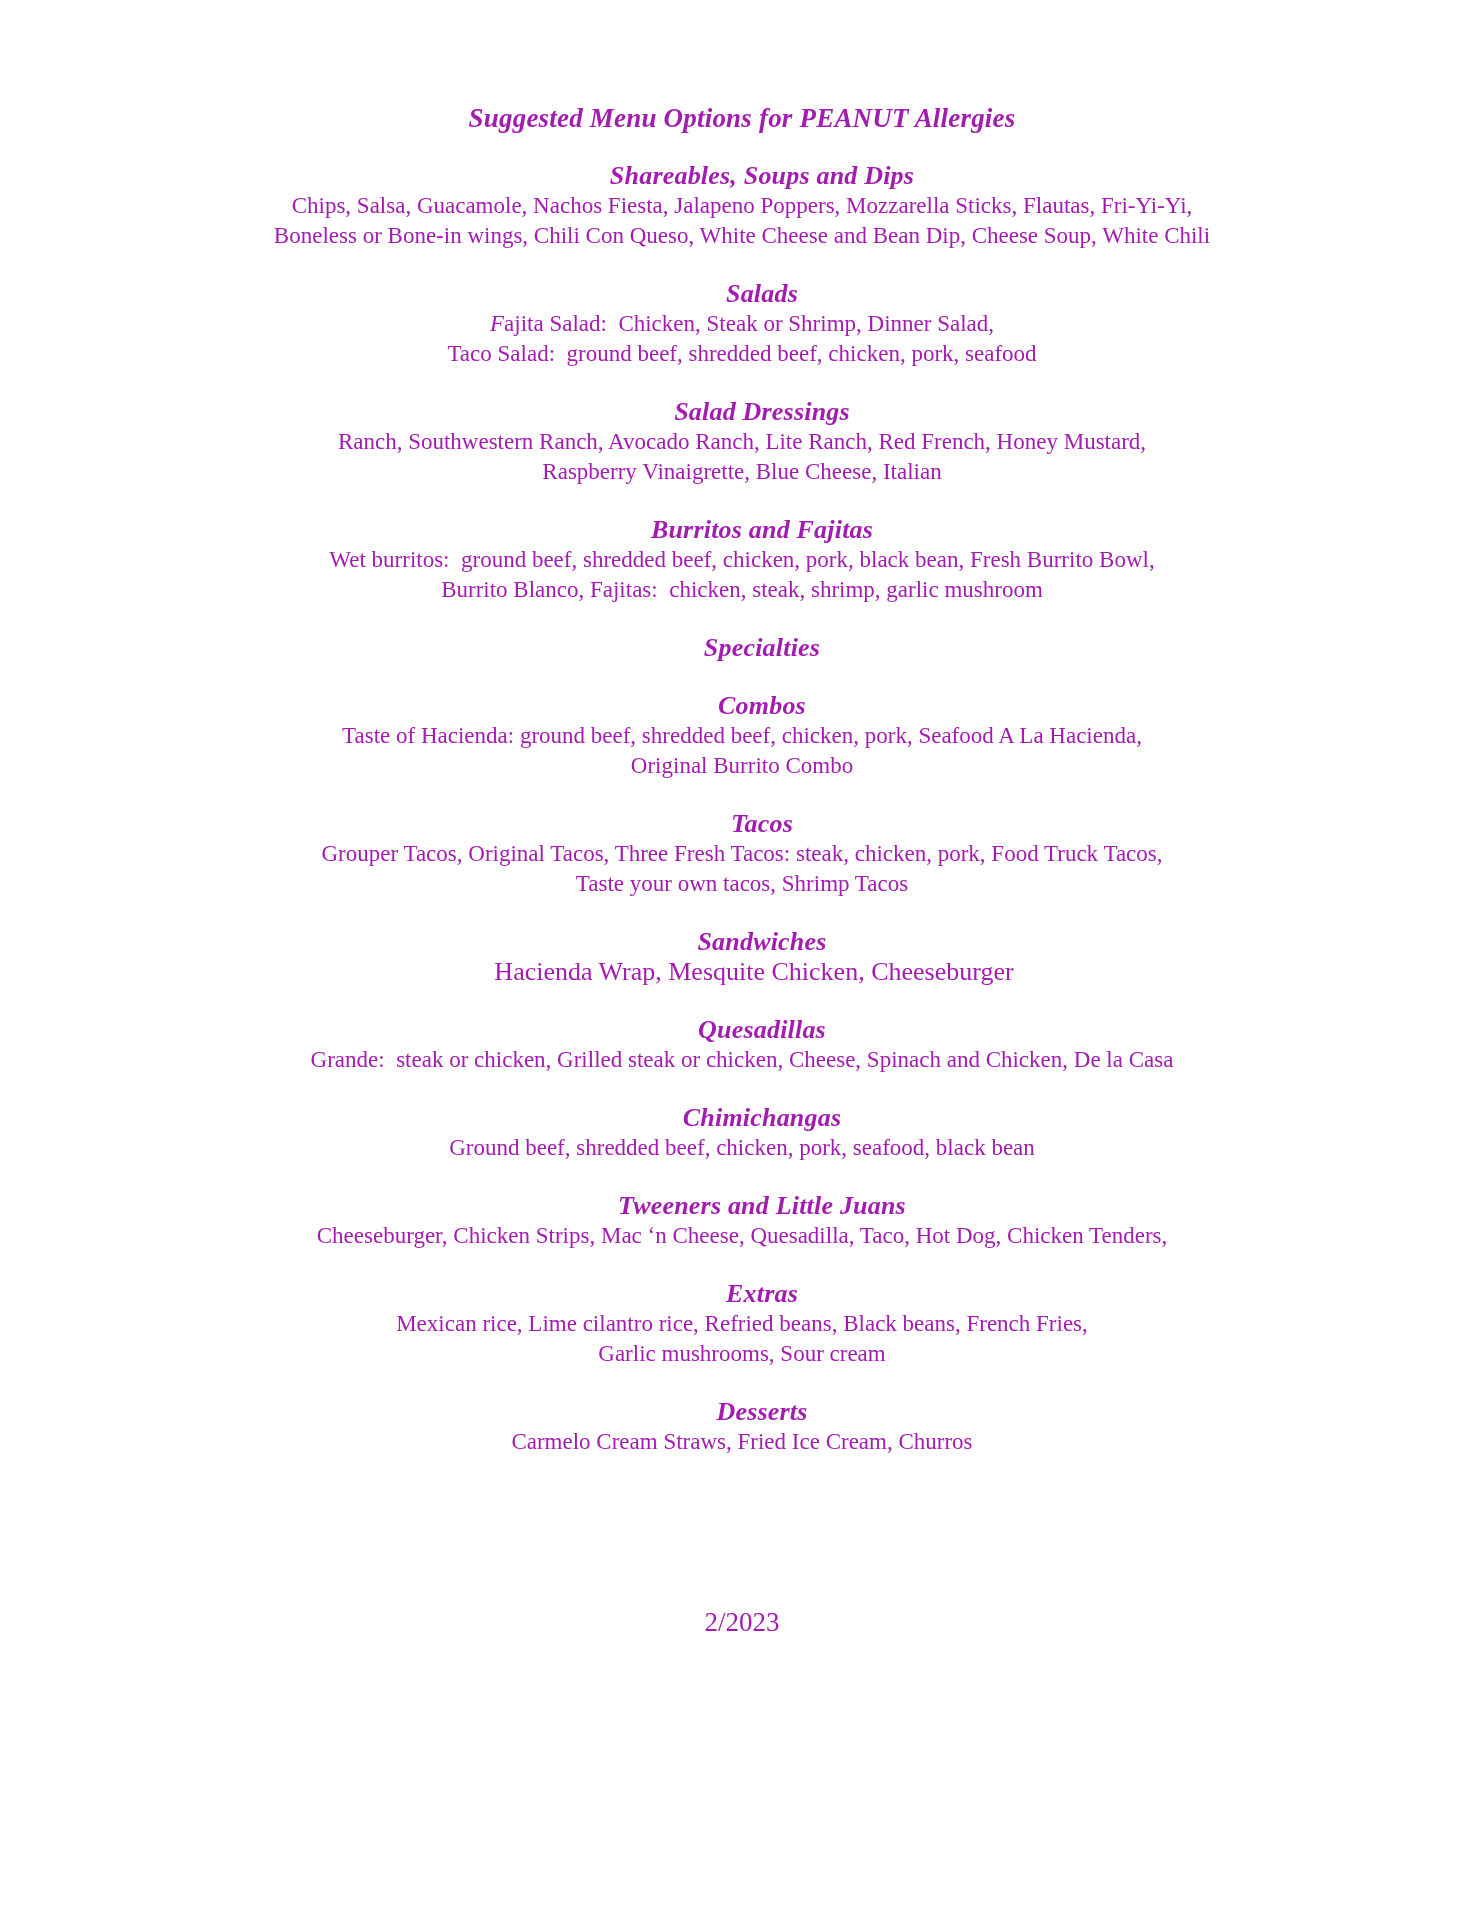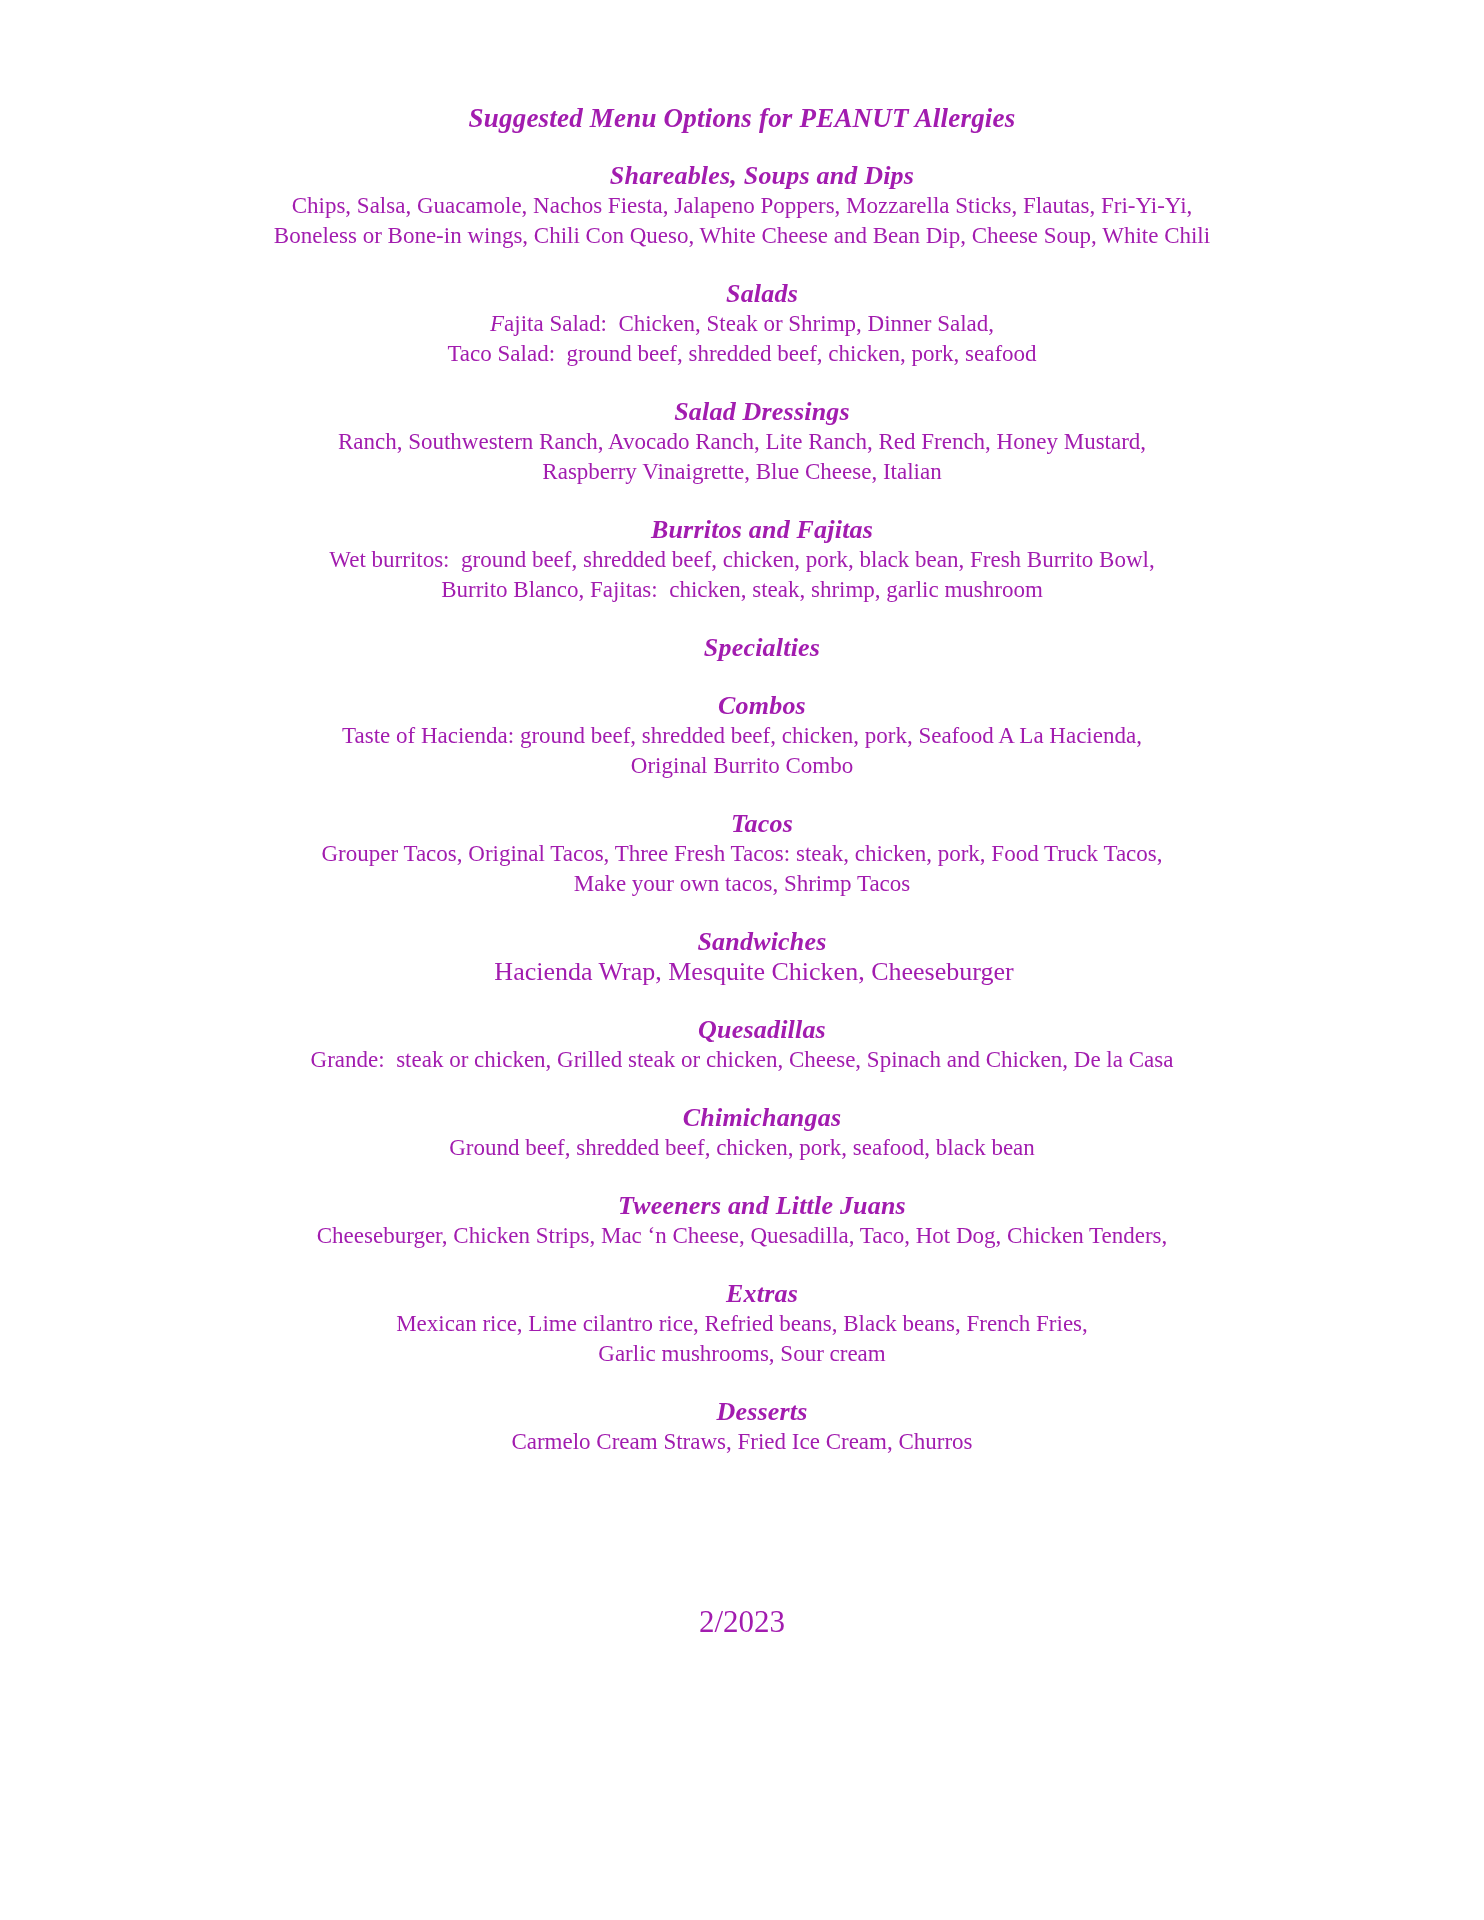--- a/index.html
+++ b/index.html
@@ -43,21 +43,21 @@
     font-size: 23px;
     line-height: 30px;
     white-space: pre-wrap;
   }
   .line.large {
     font-size: 26px;
     padding-left: 24px;
   }
   .doc-footer {
     margin-top: 150px;
-    font-size: 31px;
+    font-size: 27px;
     line-height: 30px;
   }
 </style>
 </head>
 <body>
 
 <div class="page">
   <h1 class="doc-title">Suggested Menu Options for PEANUT Allergies</h1>
 
   <main id="sections">
@@ -85,21 +85,21 @@
         <h2>Specialties</h2>
       </section>
       <section class="menu-section">
         <h2>Combos</h2>
         <div class="line">Taste of Hacienda: ground beef, shredded beef, chicken, pork, Seafood A La Hacienda,</div>
         <div class="line">Original Burrito Combo</div>
       </section>
       <section class="menu-section">
         <h2>Tacos</h2>
         <div class="line">Grouper Tacos, Original Tacos, Three Fresh Tacos: steak, chicken, pork, Food Truck Tacos,</div>
-        <div class="line">Make your own tacos, Shrimp Tacos</div>
+        <div class="line">Taste your own tacos, Shrimp Tacos</div>
       </section>
       <section class="menu-section">
         <h2>Sandwiches</h2>
         <div class="line large">Hacienda Wrap, Mesquite Chicken, Cheeseburger</div>
       </section>
       <section class="menu-section">
         <h2>Quesadillas</h2>
         <div class="line">Grande:  steak or chicken, Grilled steak or chicken, Cheese, Spinach and Chicken, De la Casa</div>
       </section>
       <section class="menu-section">

